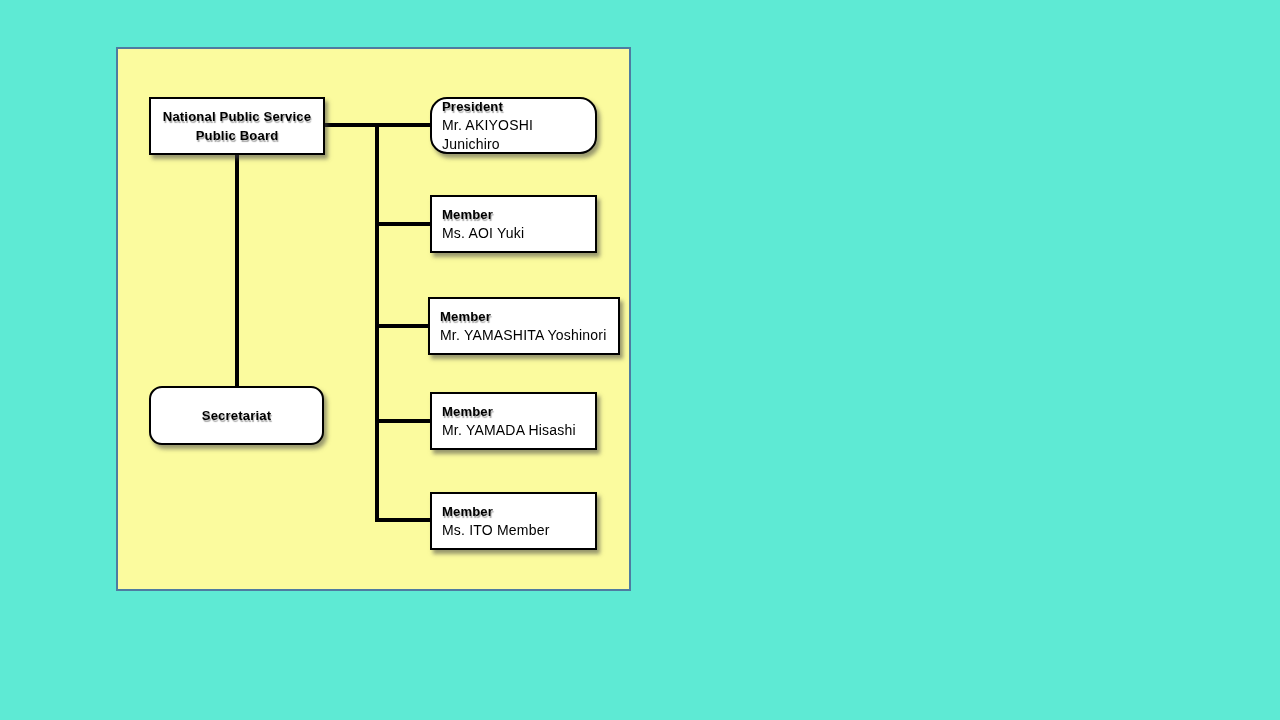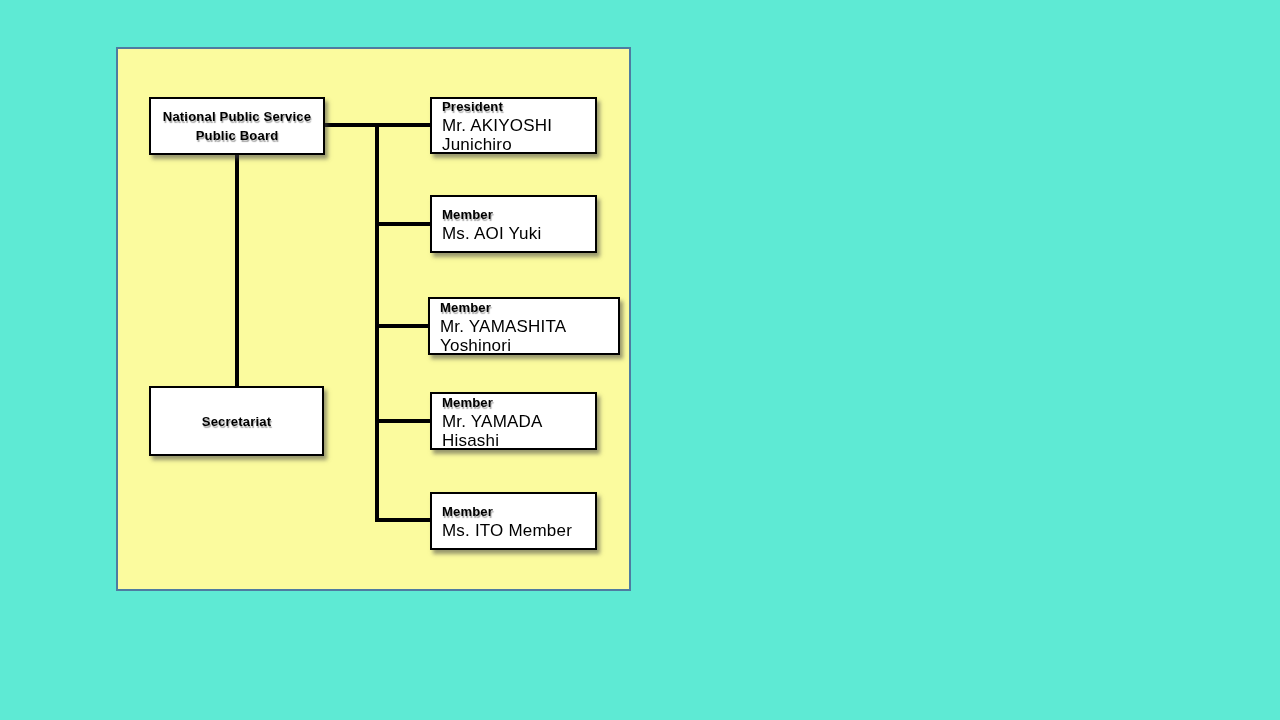--- a/index.html
+++ b/index.html
@@ -52,34 +52,34 @@
   .node .title {
     font-weight: bold;
     font-size: 13px;
     line-height: 19px;
     text-shadow: 1px 1.5px 1px rgba(0,0,0,0.35);
     letter-spacing: 0.2px;
   }
 
   .node .name {
     font-weight: normal;
-    font-size: 17px;
+    font-size: 14px;
     line-height: 19px;
     letter-spacing: 0.2px;
   }
 
   .connector {
     position: absolute;
     background: #000000;
   }
 
   
   .box-board       { left: 31px;  top: 48px;  width: 176px; height: 58px; }
-  .box-secretariat { left: 31px;  top: 337px; width: 175px; height: 70px; }
-  .box-president   { left: 312px; top: 48px;  width: 167px; height: 57px; }
+  .box-secretariat { left: 31px;  top: 337px; width: 175px; height: 59px; border-radius: 13px; }
+  .box-president   { left: 312px; top: 48px;  width: 167px; height: 57px; border-radius: 17px; }
   .box-aoi         { left: 312px; top: 146px; width: 167px; height: 58px; }
   .box-yamashita   { left: 310px; top: 248px; width: 192px; height: 58px; }
   .box-yamada      { left: 312px; top: 343px; width: 167px; height: 58px; }
   .box-ito         { left: 312px; top: 443px; width: 167px; height: 58px; }
 
   
   .line-board-president   { left: 207px; top: 74px;  width: 105px; height: 4px; }
   .line-trunk             { left: 257px; top: 74px;  width: 4px;   height: 399px; }
   .line-stub-aoi          { left: 257px; top: 173px; width: 55px;  height: 4px; }
   .line-stub-yamashita    { left: 257px; top: 275px; width: 53px;  height: 4px; }

